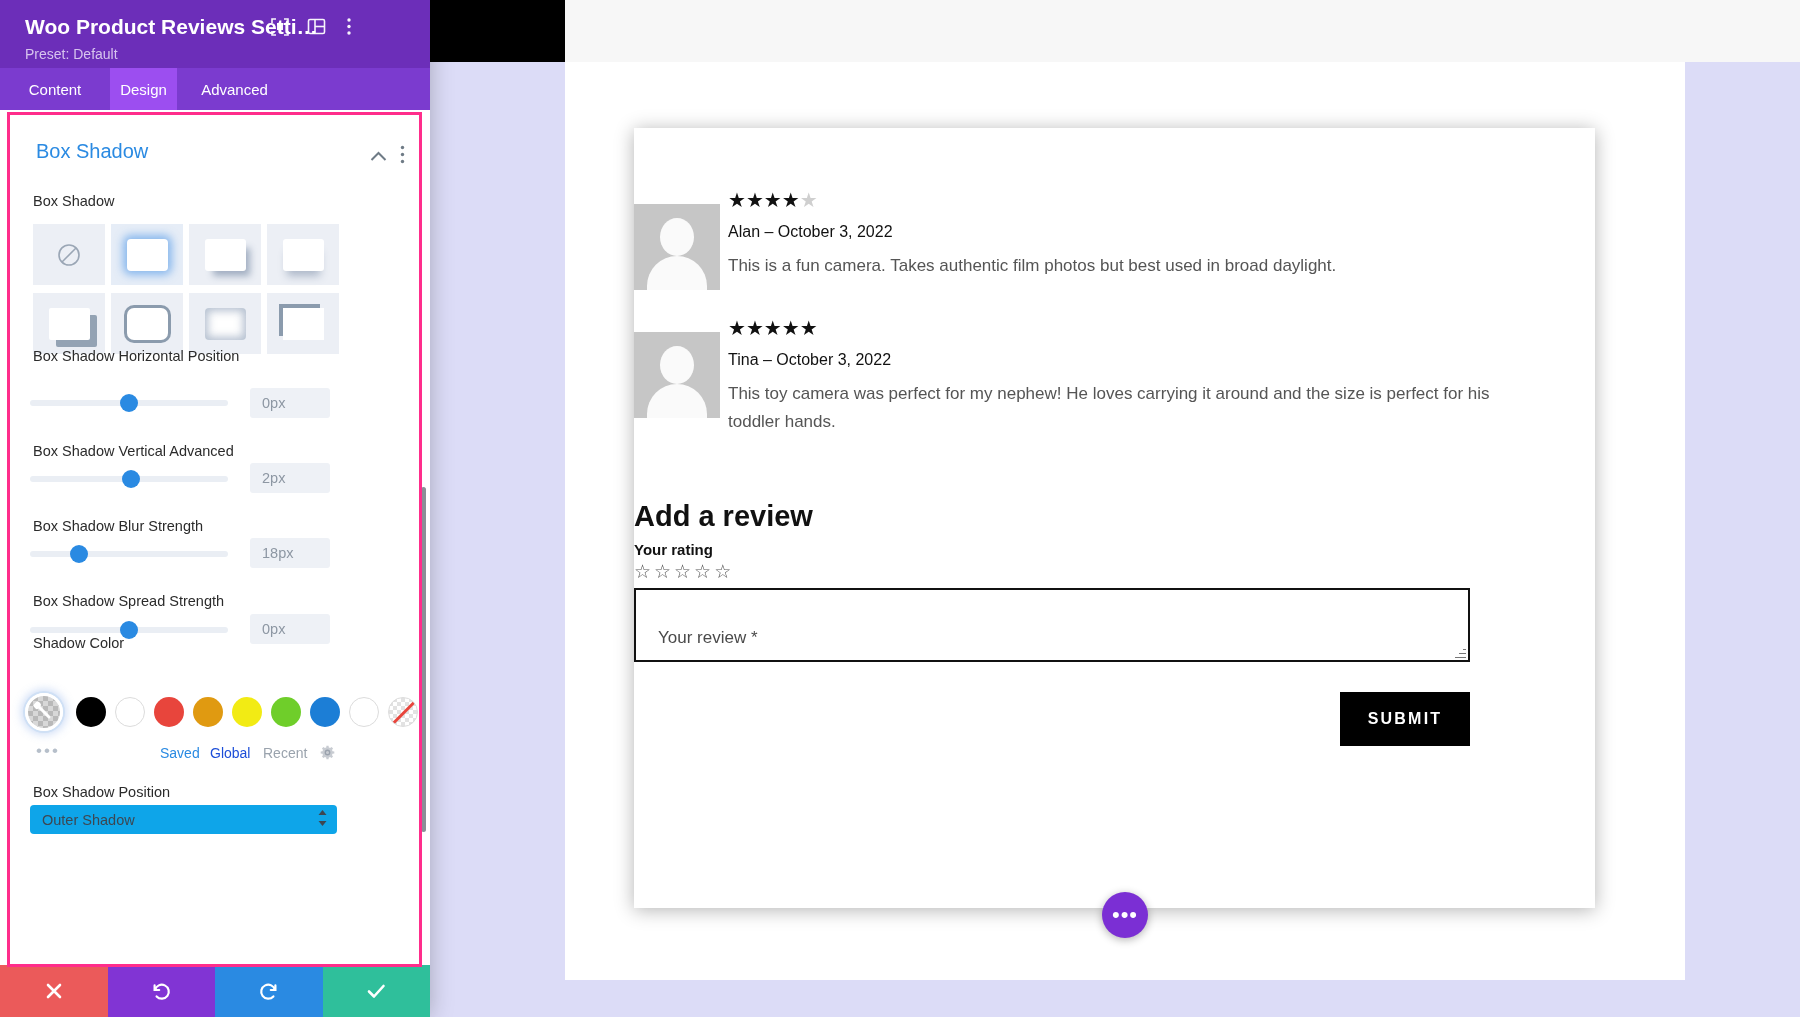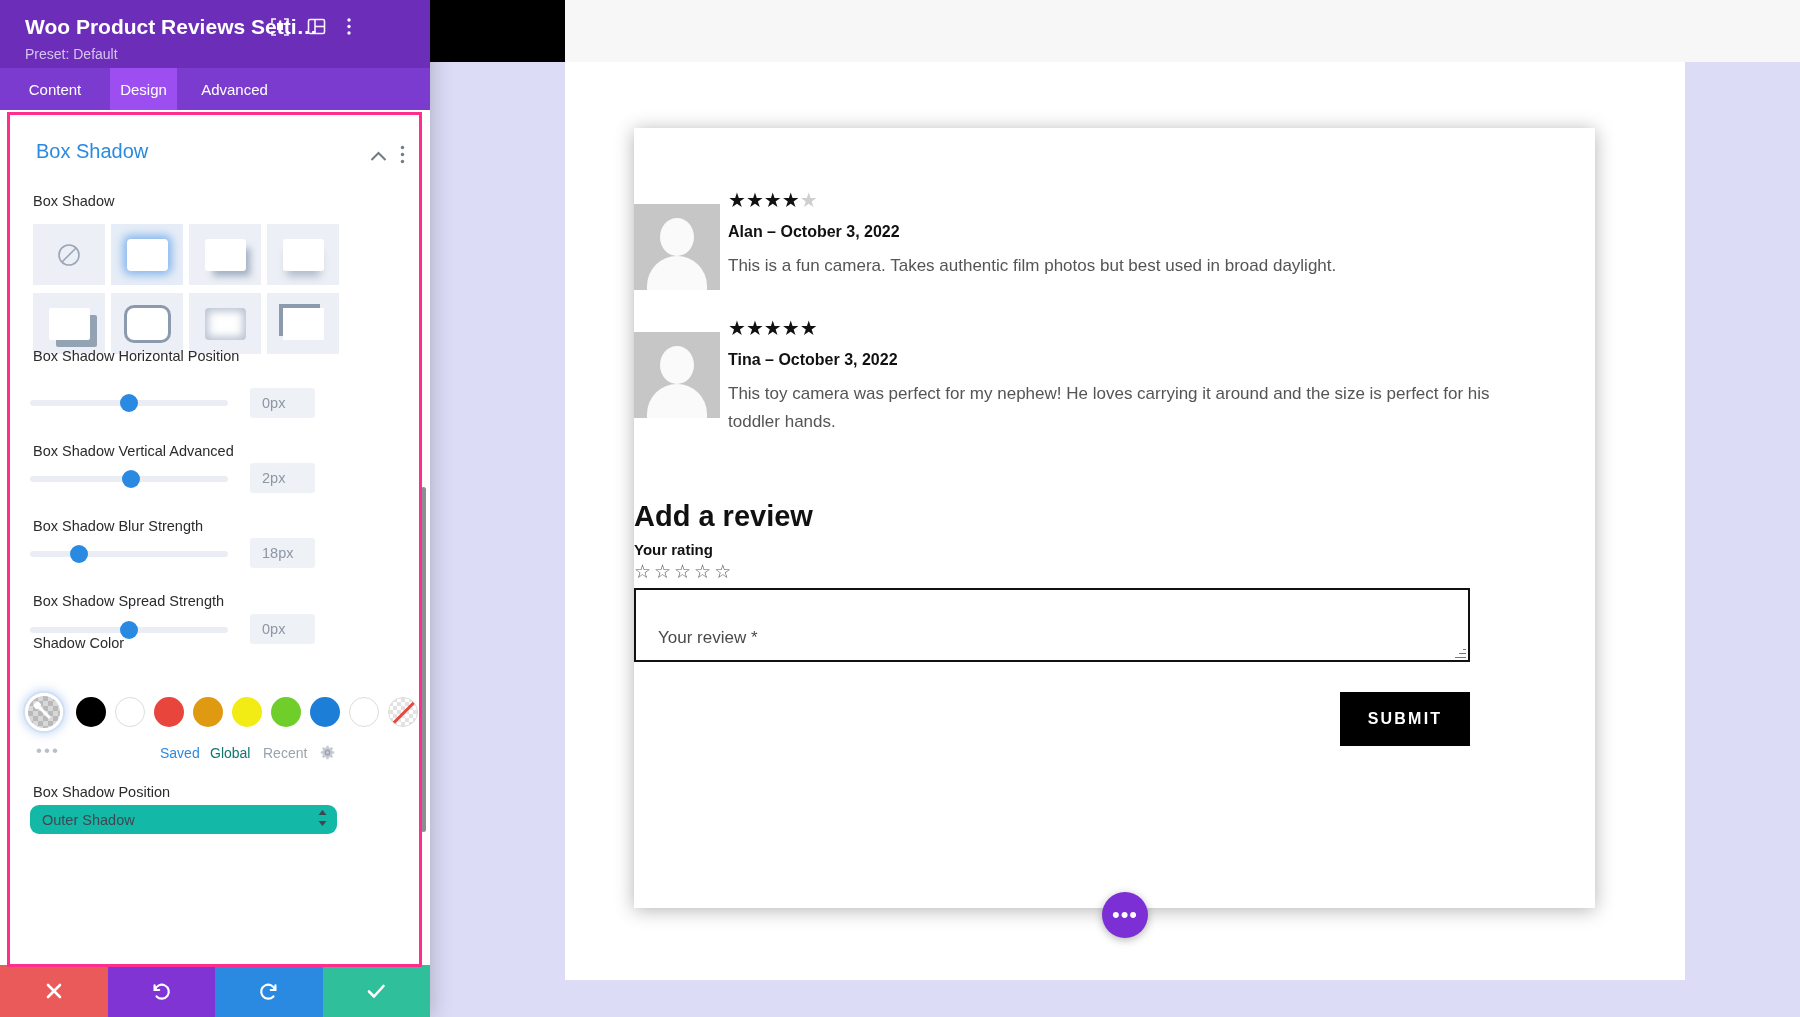--- a/index.html
+++ b/index.html
@@ -29,21 +29,21 @@
     position:absolute;left:0;top:0;
     font-size:41px;font-weight:bold;color:#111111;letter-spacing:-0.4px;
     white-space:nowrap;
   }
   .review-row{position:absolute;}
   .avatar{position:absolute;width:86px;height:86px;background:#c6c6c6;overflow:hidden;}
   .avatar .head{position:absolute;left:50%;top:14px;transform:translateX(-50%);width:34px;height:38px;border-radius:50%;background:#fafafa;}
   .avatar .body{position:absolute;left:50%;top:52px;transform:translateX(-50%);width:60px;height:52px;border-radius:30px 30px 0 0;background:#fafafa;}
   .stars{font-size:20px;letter-spacing:0px;line-height:1;color:#111111;white-space:nowrap;}
   .stars .off{color:#cfcfcf;}
-  .review-meta{font-size:16px;font-weight:bold;color:#111111;margin-top:13px;white-space:nowrap;}
+  .review-meta{font-size:16px;font-weight:normal;color:#111111;margin-top:13px;white-space:nowrap;}
   .review-text{font-size:17px;color:#555555;line-height:1.63;margin-top:11px;}
 
   .add-review-title{position:absolute;font-size:29px;font-weight:bold;color:#111111;}
   .your-rating-label{position:absolute;font-size:15px;font-weight:bold;color:#111111;}
   .rating-picker{position:absolute;font-size:19px;color:#555555;letter-spacing:3px;line-height:1;}
   .review-textarea{
     position:absolute;background:#ffffff;border:2px solid #111111;
     box-sizing:border-box;
     padding-left:42px;
   }
@@ -100,21 +100,21 @@
     position:absolute;width:72px;height:61px;background:#eceff5;
     display:flex;align-items:center;justify-content:center;cursor:pointer;box-sizing:border-box;
   }
   .preset-cell.active{background:#e6edf7;}
   .pbox{width:41px;height:32px;background:#ffffff;border-radius:4px;}
 
   .slider-row{position:absolute;}
   .slider-track{position:absolute;left:0;top:0;height:6px;width:198px;background:#eaeef4;border-radius:3px;}
   .slider-thumb{position:absolute;top:-6px;width:18px;height:18px;border-radius:50%;background:#2a8ae2;}
   .slider-value{
-    position:absolute;width:65px;height:30px;background:#eef1f6;border-radius:3px;
+    position:absolute;width:80px;height:30px;background:#eef1f6;border-radius:3px;
     display:flex;align-items:center;padding-left:12px;box-sizing:border-box;
     font-size:14.5px;color:#8d97a3;
   }
 
   .swatches{position:absolute;left:25px;top:693px;display:flex;align-items:center;}
   .swatch{width:30px;height:30px;border-radius:50%;margin-right:9px;box-sizing:border-box;cursor:pointer;position:relative;}
   .swatch.picker{
     width:38px;height:38px;margin-right:13px;
     background:
       linear-gradient(45deg,#b9b9b9 25%,transparent 25%,transparent 75%,#b9b9b9 75%),
@@ -130,26 +130,26 @@
     background:
       linear-gradient(45deg,#e2e2e2 25%,transparent 25%,transparent 75%,#e2e2e2 75%),
       linear-gradient(45deg,#e2e2e2 25%,#ffffff 25%,#ffffff 75%,#e2e2e2 75%);
     background-size:8px 8px;background-position:0 0,4px 4px;overflow:hidden;
   }
   .swatch.none:after{content:"";position:absolute;left:-3px;top:13px;width:36px;height:3px;background:#e8453c;transform:rotate(-45deg);}
 
   .more-dots{position:absolute;left:36px;top:742px;color:#b6bfca;font-size:17px;letter-spacing:2px;line-height:1;cursor:pointer;}
   .color-tabs{position:absolute;top:745px;font-size:14px;cursor:pointer;}
   .color-tabs.saved{left:160px;color:#2a8ae2;}
-  .color-tabs.global{left:210px;color:#0f766e;}
+  .color-tabs.global{left:210px;color:#1d4ed8;}
   .color-tabs.recent{left:263px;color:#9aa3ad;}
   .gear{position:absolute;left:319px;top:744px;cursor:pointer;}
 
   .select-box{
-    position:absolute;left:30px;top:805px;width:307px;height:29px;background:#14b8a6;border-radius:9px;
+    position:absolute;left:30px;top:805px;width:307px;height:29px;background:#0ea5e9;border-radius:4px;
     display:flex;align-items:center;box-sizing:border-box;padding:0 12px;cursor:pointer;
     font-size:14.5px;color:#3d4752;
   }
   .select-arrows{position:absolute;right:10px;top:5px;color:#3d4752;font-size:11px;line-height:9px;text-align:center;}
 
   .panel-footer{position:absolute;left:0;top:965px;width:430px;height:52px;display:flex;}
   .footer-btn{flex:1;display:flex;align-items:center;justify-content:center;color:#ffffff;font-size:21px;cursor:pointer;}
   .fb-close{background:#eb5a5a;}
   .fb-undo{background:#8134d4;}
   .fb-redo{background:#2a8ae2;}

